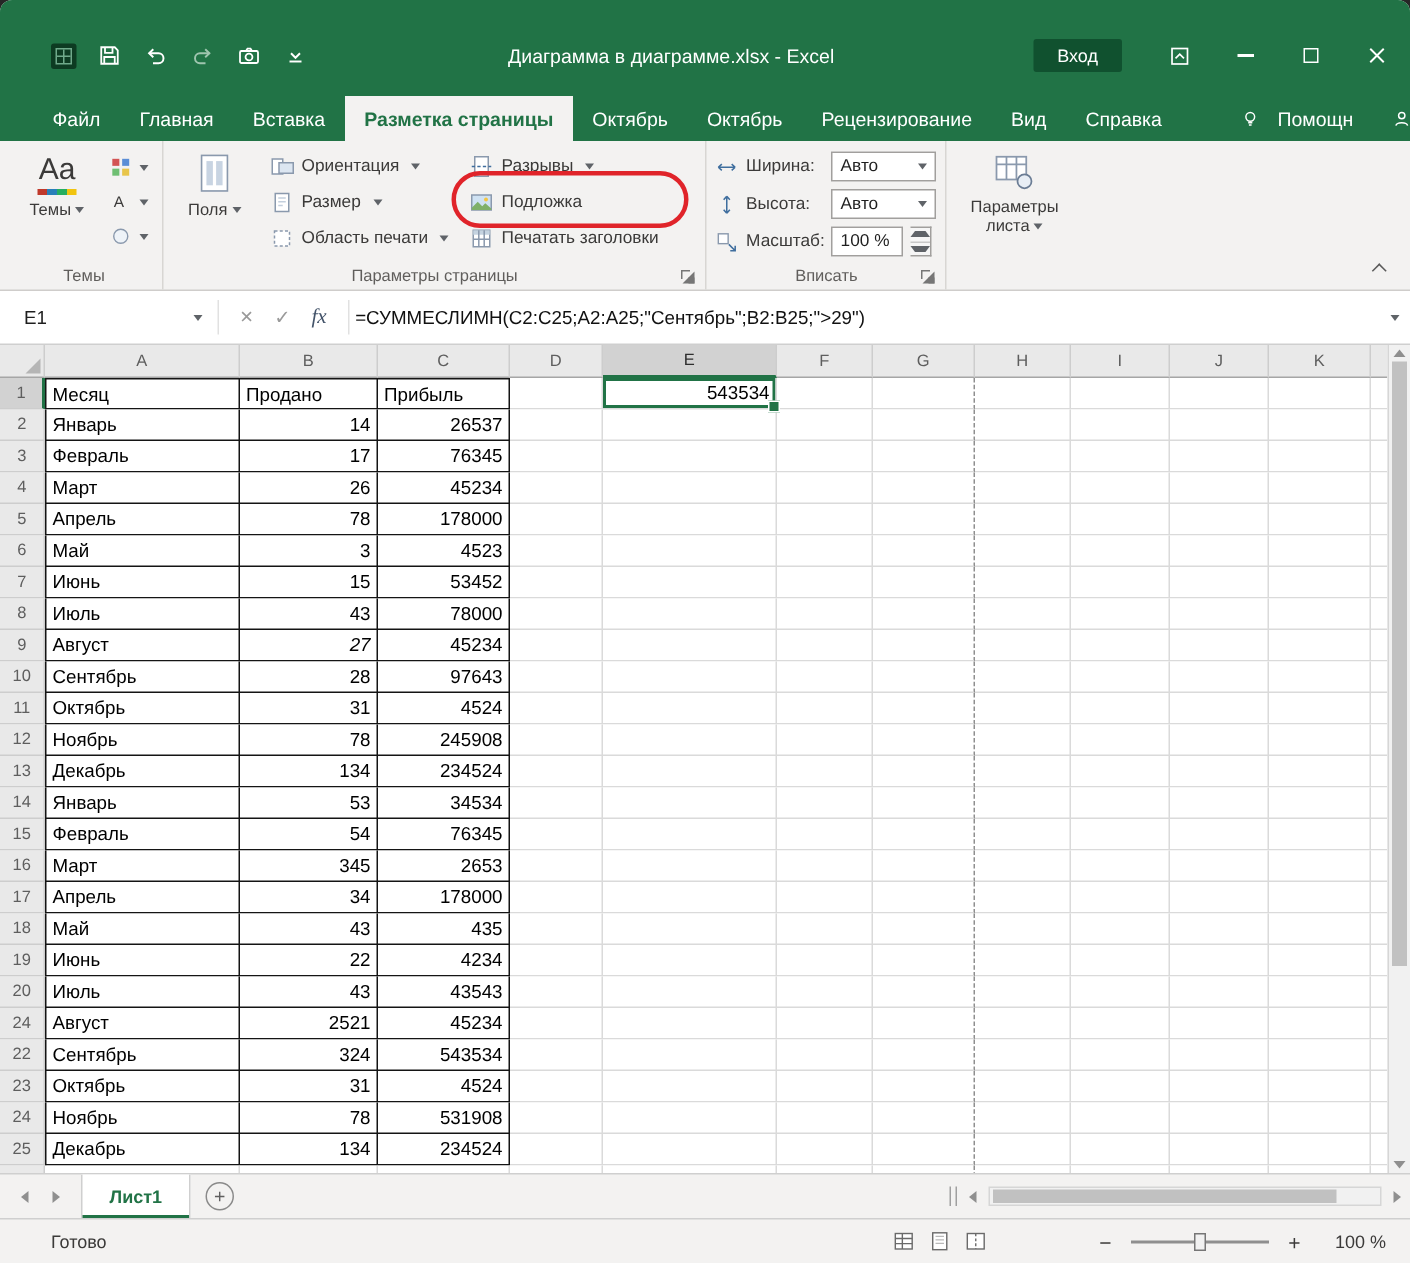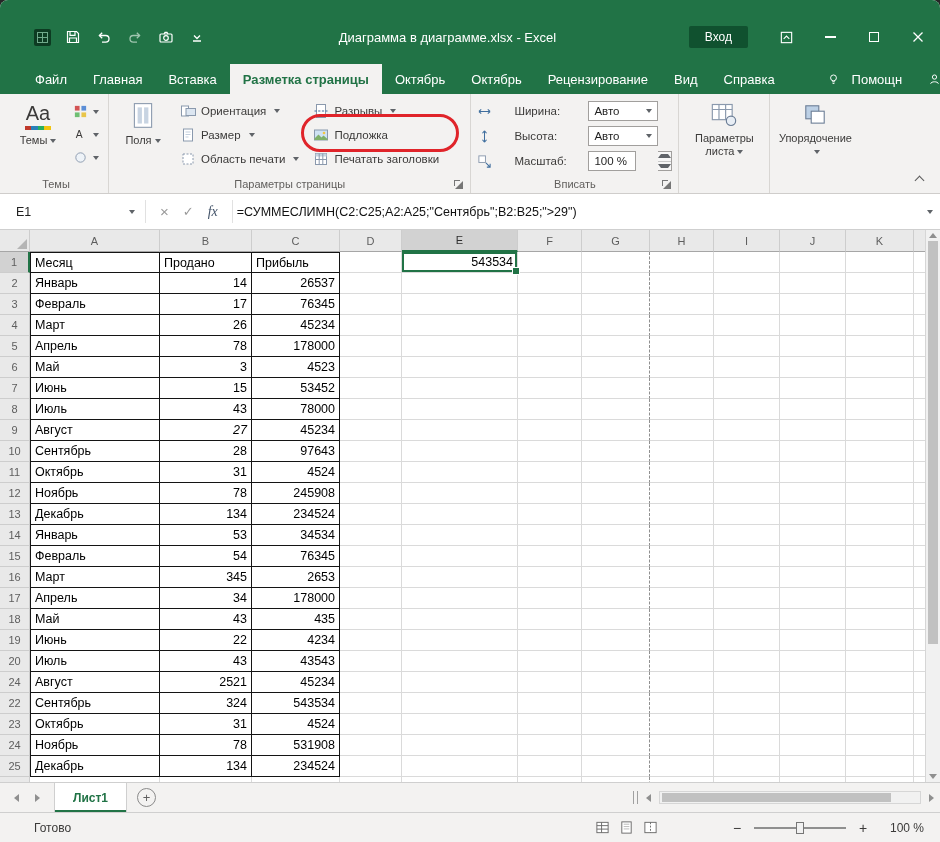--- a/index.html
+++ b/index.html
@@ -63,21 +63,21 @@
     background:linear-gradient(90deg,#c0392b 0 25%,#2980b9 25% 50%,#27ae60 50% 75%,#f1c40f 75%);}
   .smallcol{display:flex;flex-direction:column;gap:2px;padding-top:4px;}
   .sicon-btn{display:flex;align-items:center;gap:2px;height:21px;padding:0 3px;}
   .scol{display:flex;flex-direction:column;padding-top:2px;}
   .sbtn{display:flex;align-items:center;gap:5px;height:24px;padding:0 5px;font-size:11.5px;
     color:#3b3a39;white-space:nowrap;cursor:default;}
   .bcol2{position:relative;width:156px;}
   .red-oval{position:absolute;left:-7px;top:17px;width:158px;height:38px;border:3px solid var(--annred);
     border-radius:19px;pointer-events:none;z-index:5;}
   .fitcol{display:flex;flex-direction:column;gap:1px;padding-top:2px;}
-  .fitrow{display:flex;align-items:center;gap:22px;height:24px;font-size:11.5px;color:#3b3a39;}
+  .fitrow{display:flex;align-items:center;gap:5px;height:24px;font-size:11.5px;color:#3b3a39;}
   .fitlabel{width:52px;}
   .fitbox{width:70px;height:20px;background:#fff;border:1px solid #a19f9d;display:flex;
     align-items:center;justify-content:space-between;padding:0 5px;font-size:11.5px;color:#1f1f1f;}
   .fitbox.scale{width:48px;}
   .spin{width:14px;height:20px;border:1px solid #a19f9d;border-left:none;display:flex;
     flex-direction:column;background:#f6f6f6;}
   .spin span{flex:1;display:flex;align-items:center;justify-content:center;}
   .spin .u{border-bottom:1px solid #c8c8c8;}
   .tri-u6{width:0;height:0;border-left:3px solid transparent;border-right:3px solid transparent;
     border-bottom:4px solid #5f6368;}
@@ -452,31 +452,20 @@
           <svg width="28" height="26" viewBox="0 0 24 22">
               <rect x="2" y="2" width="17" height="13" fill="#fff" stroke="#8a99ad"></rect>
               <path d="M2 6.3h17M7.7 2v13M13.4 2v13" stroke="#8a99ad"></path>
               <circle cx="18" cy="16" r="4" fill="#e8eef5" stroke="#6b7d95"></circle>
             </svg>
           <div class="bb-label"><span>Параметры листа</span><span class="car"></span></div>
         </div>
       </div>
     </div>
 
-    <div class="rgroup">
-      <div class="gcontent">
-        <div class="bigbtn wide">
-          <svg width="26" height="26" viewBox="0 0 24 24">
-              <rect x="3.5" y="3.5" width="12" height="12" fill="#bcd0e5" stroke="#6b7d95"></rect>
-              <rect x="8.5" y="8.5" width="12" height="11" fill="#fff" stroke="#6b7d95"></rect>
-            </svg>
-          <div class="bb-label"><span>Упорядочение</span><span class="car"></span></div>
-        </div>
-      </div>
-    </div>
 
     <div class="collapse">
         <span class="chevup"></span>
       </div>
   </div>
 
   <div class="fbar">
     <div class="namebox">
       <span>E1</span>
         <span class="car"></span>

